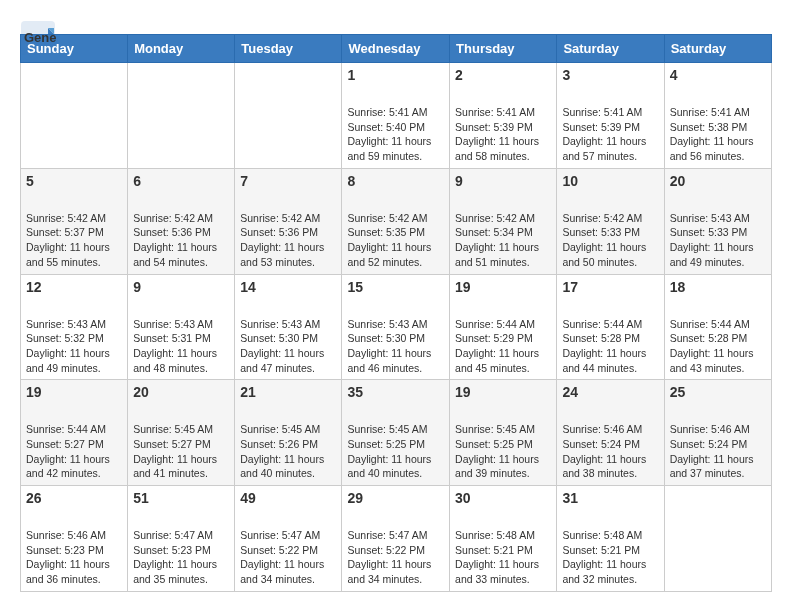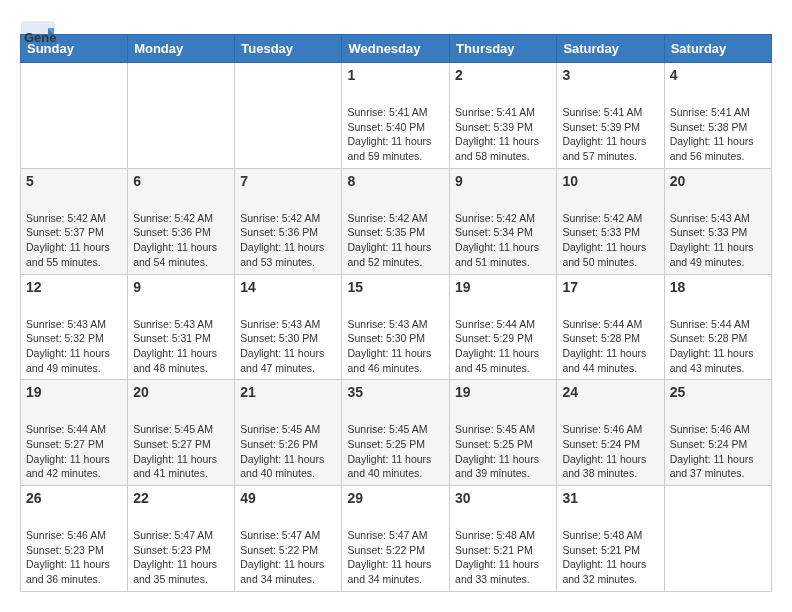--- a/index.html
+++ b/index.html
@@ -305,21 +305,21 @@
       </tr>
       <tr class="row-odd">
         <td>
           <div class="day-number">26</div>
           <div class="day-info" style="white-space: pre-line;">Sunrise: 5:46 AM
 Sunset: 5:23 PM
 Daylight: 11 hours
 and 36 minutes.</div>
         </td>
         <td>
-          <div class="day-number">22</div>
+          <div class="day-number">51</div>
           <div class="day-info" style="white-space: pre-line;">Sunrise: 5:47 AM
 Sunset: 5:23 PM
 Daylight: 11 hours
 and 35 minutes.</div>
         </td>
         <td>
           <div class="day-number">49</div>
           <div class="day-info" style="white-space: pre-line;">Sunrise: 5:47 AM
 Sunset: 5:22 PM
 Daylight: 11 hours

